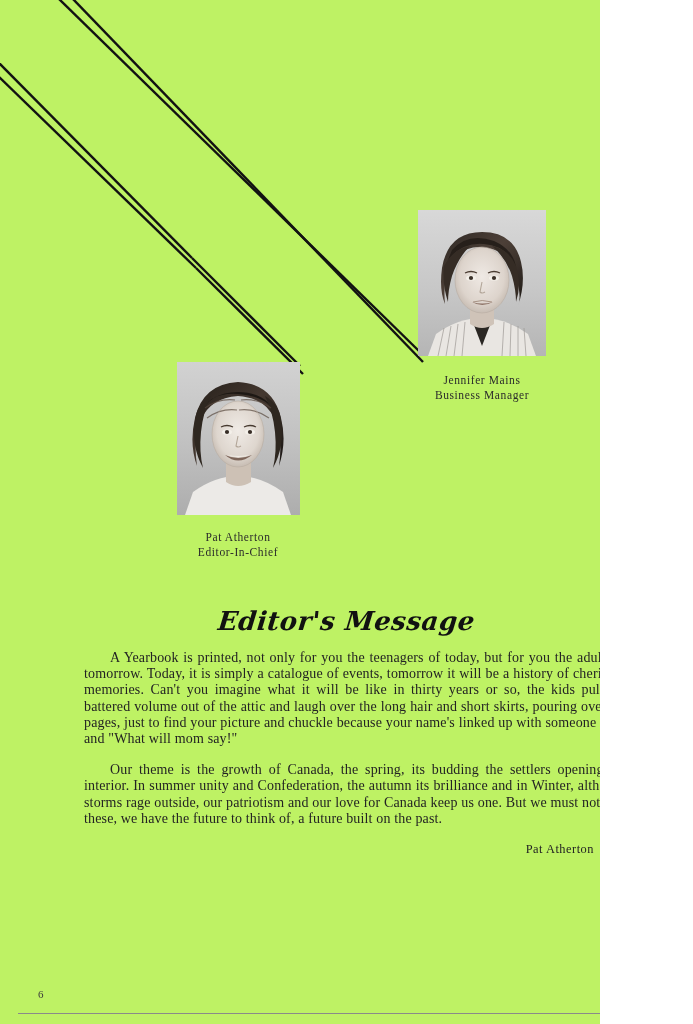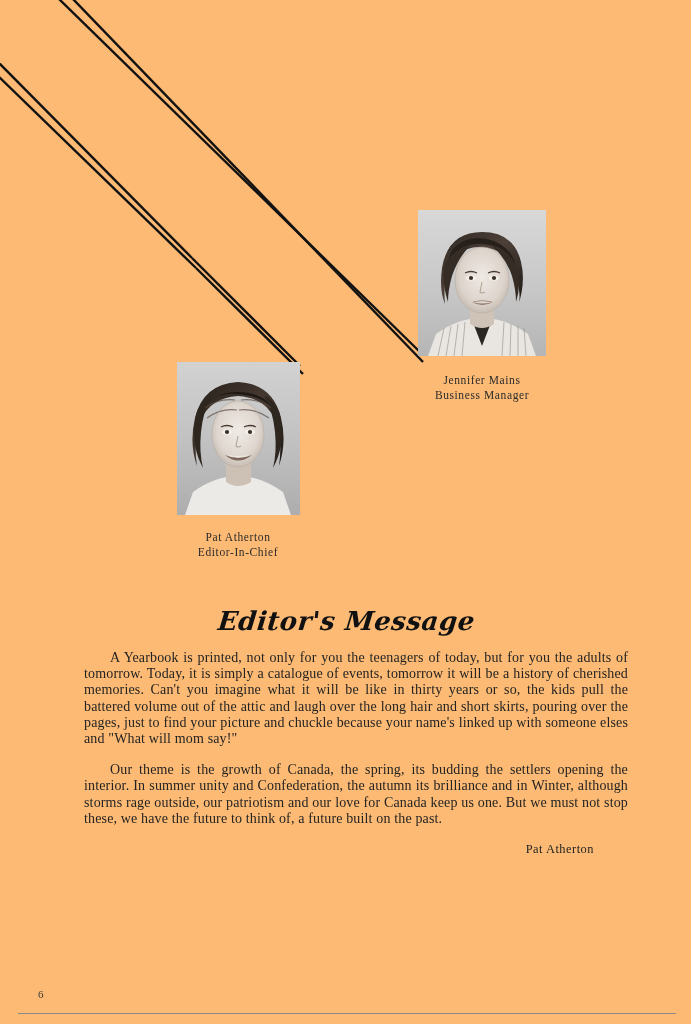--- a/index.html
+++ b/index.html
@@ -7,23 +7,23 @@
     margin: 0;
     padding: 0;
     background: #ffffff;
   }
   body {
     font-family: "Liberation Serif", serif;
     color: #1a1a1a;
   }
   #page {
     position: relative;
-    width: 691px;
+    width: 600px;
     height: 1024px;
-    background: #fdba74;
+    background: #bef264;
     overflow: hidden;
   }
 
   
   .diag-group { position: absolute; top: 0; left: 0; width: 693px; height: 1024px; pointer-events: none; }
 
   
   .photo {
     position: absolute;
     background: #cfcfcf;

